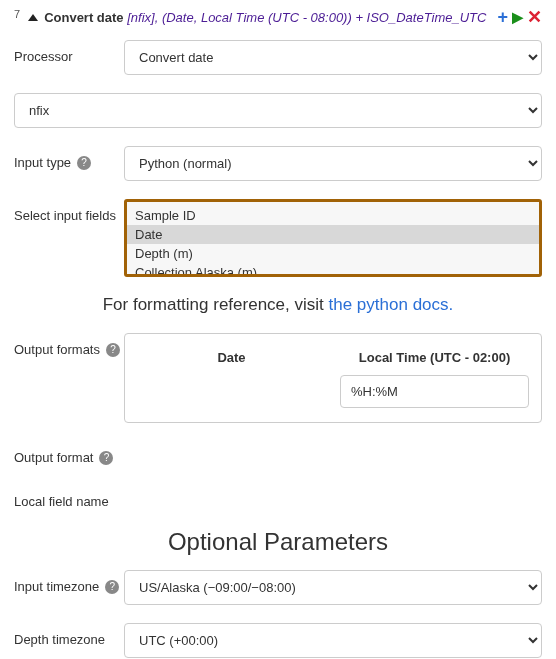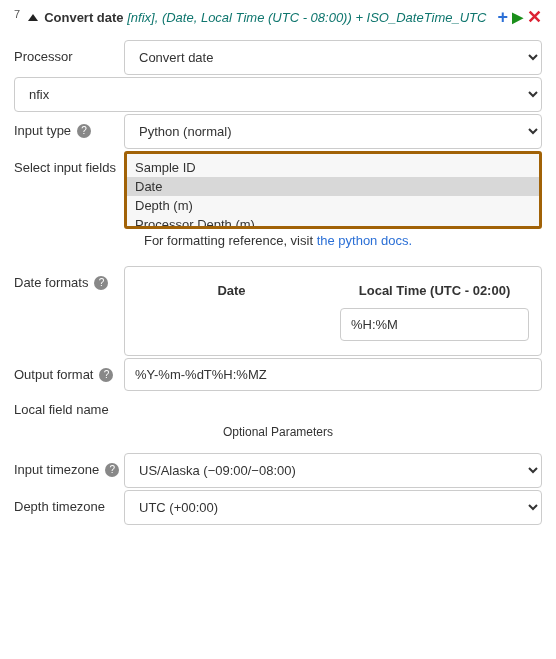--- a/index.html
+++ b/index.html
@@ -20,30 +20,30 @@
   }
   .step-num { font-size: 11px; color: #555; margin-right:2px; margin-top:-6px;}
   .collapse-icon {
     width: 0; height: 0;
     border-left: 5px solid transparent;
     border-right: 5px solid transparent;
     border-bottom: 7px solid #222;
     display:inline-block;
   }
   .title-main { font-weight: bold; font-size: 13px; }
-  .title-sub { font-style: italic; color: #0f766e; font-size: 13px; }
+  .title-sub { font-style: italic; color: #4c1d95; font-size: 13px; }
   .header-actions { margin-left: auto; display:flex; gap:4px; align-items:center; }
   .act { font-size: 18px; font-weight: bold; line-height:1; }
   .act-add { color: #2b6fd6; }
   .act-run { color: #1a8f1a; font-size:14px;}
   .act-del { color: #d23; }
   .form-row {
     display: flex;
     align-items: flex-start;
-    margin-bottom: 2px;
+    margin-bottom: 18px;
   }
   .label-col {
     width: 110px;
     padding-top: 8px;
     font-size: 13px;
     color: #333;
     display:flex;
     align-items:flex-start;
     gap:6px;
     line-height:1.35;
@@ -75,36 +75,36 @@
   }
   .multi .opt {
     padding:2px 8px;
     font-size:13px;
     color:#333;
     cursor:default;
   }
   .multi .opt.sel { background:#d8d8d8; }
   .hint-row {
     text-align:center;
-    font-size:13px;
+    font-size:17px;
     margin:4px 0 18px 0;
   }
   .hint-row a { color:#2a6fd6; text-decoration:none; }
   .formats-box {
     border:1px solid #ccc;
     border-radius:4px;
     padding:10px 12px 14px 12px;
     display:flex;
     gap:14px;
   }
   .fmt-col { flex:1; display:flex; flex-direction:column; align-items:stretch; }
   .fmt-head { font-weight:bold; text-align:center; padding:6px 0 10px 0; font-size:13px;}
   .section-h {
     text-align:center;
-    font-size:12px;
+    font-size:24px;
     color:#333;
     margin:6px 0 14px 0;
   }
 </style>
 </head>
 <body>
 
 <div class="container">
 
   <div class="header-row">
@@ -154,55 +154,52 @@
 
   <div class="form-row">
     <div class="label-col">
       <span>Select input fields</span>
     </div>
     <div class="ctrl-col">
       <div class="multi" id="input-fields-listbox">
           <div class="opt">Sample ID</div>
           <div class="opt sel">Date</div>
           <div class="opt">Depth (m)</div>
-          <div class="opt">Processor Depth (m)</div>
+          <div class="opt">Collection Alaska (m)</div>
         </div>
     </div>
   </div>
 
   <div class="hint-row">
     <span>For formatting reference, visit </span><a href="#">the python docs.</a>
   </div>
 
   <div class="form-row">
     <div class="label-col">
-      <span>Date formats</span>
+      <span>Output formats</span>
       <span class="hlp">?</span>
     </div>
     <div class="ctrl-col">
       <div class="formats-box">
         <div class="fmt-col">
           <div class="fmt-head">Date</div>
         </div>
         <div class="fmt-col">
           <div class="fmt-head">Local Time (UTC - 02:00)</div>
           <input type="text" value="%H:%M" style="">
         </div>
       </div>
     </div>
   </div>
 
   <div class="form-row">
     <div class="label-col">
       <span>Output format</span>
       <span class="hlp">?</span>
     </div>
-    <div class="ctrl-col">
-      <input type="text" value="%Y-%m-%dT%H:%MZ" style="">
-    </div>
   </div>
 
   <div class="form-row">
     <div class="label-col">
       <span>Local field name</span>
     </div>
   </div>
 
   <div class="section-h">Optional Parameters</div>
 

